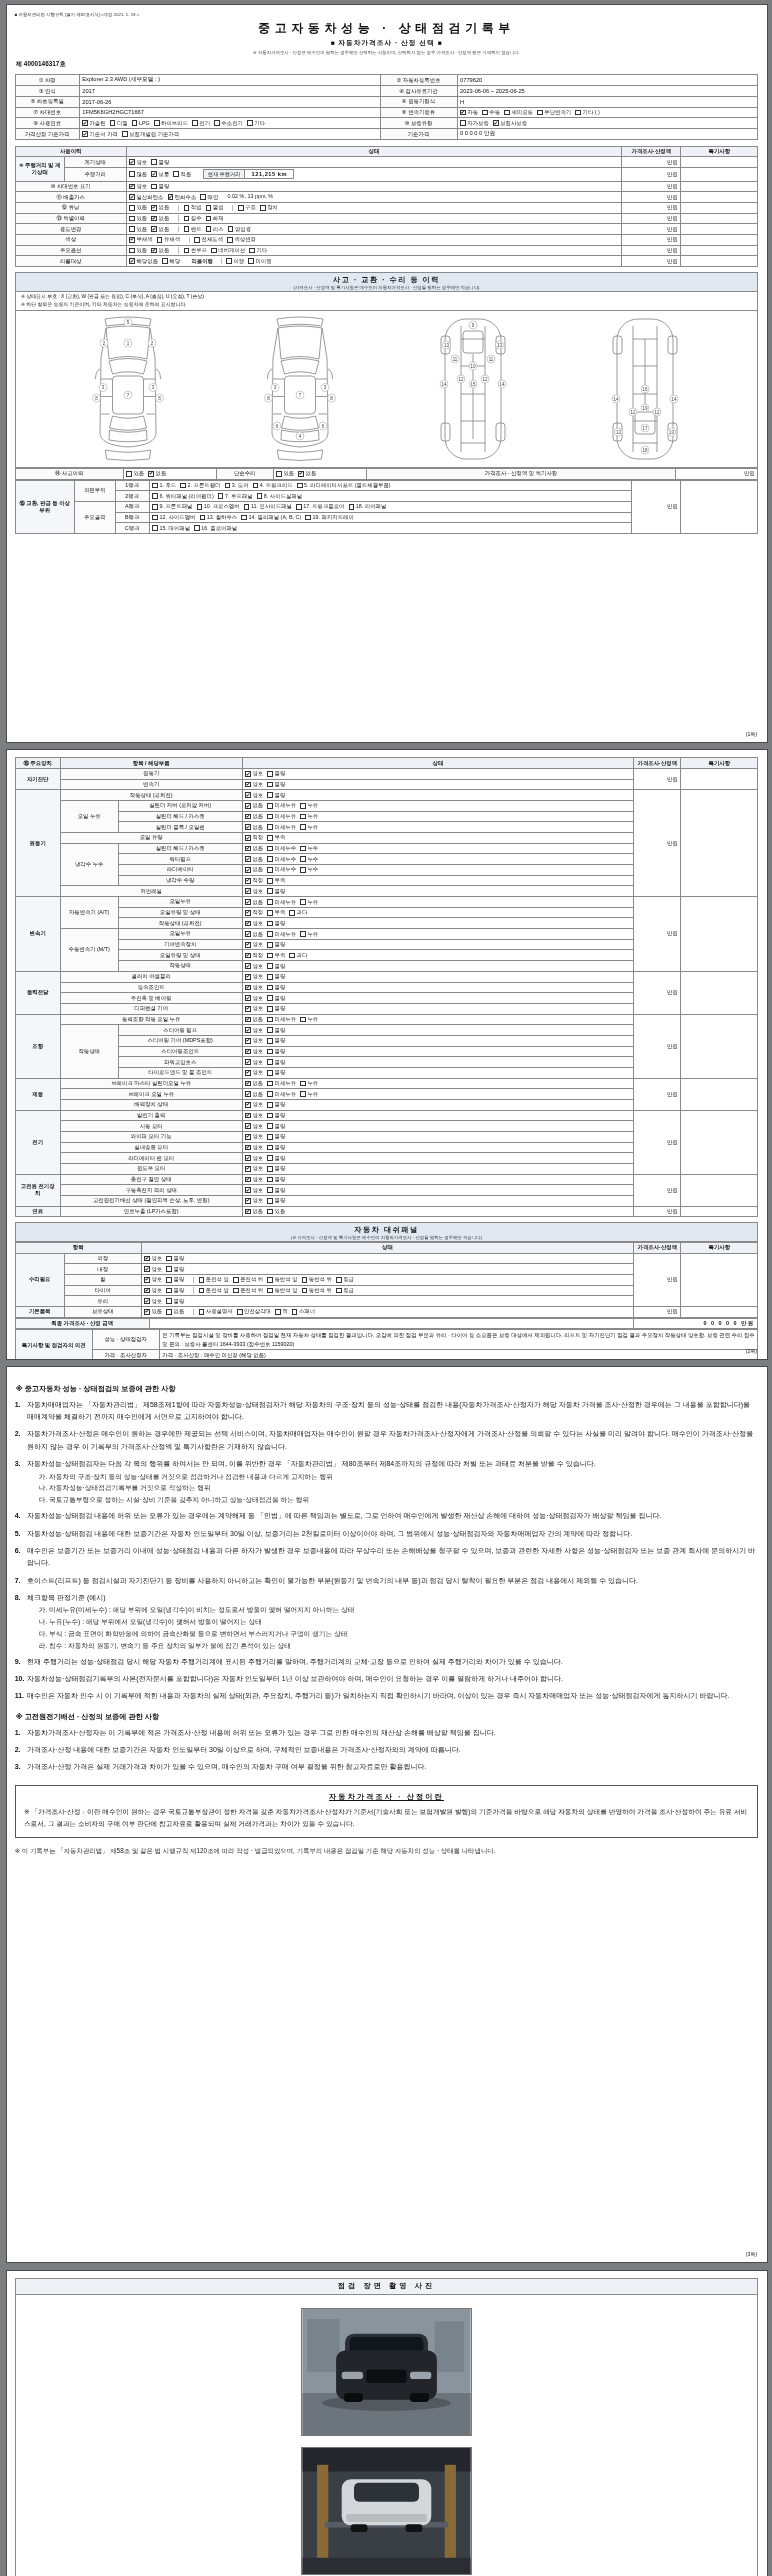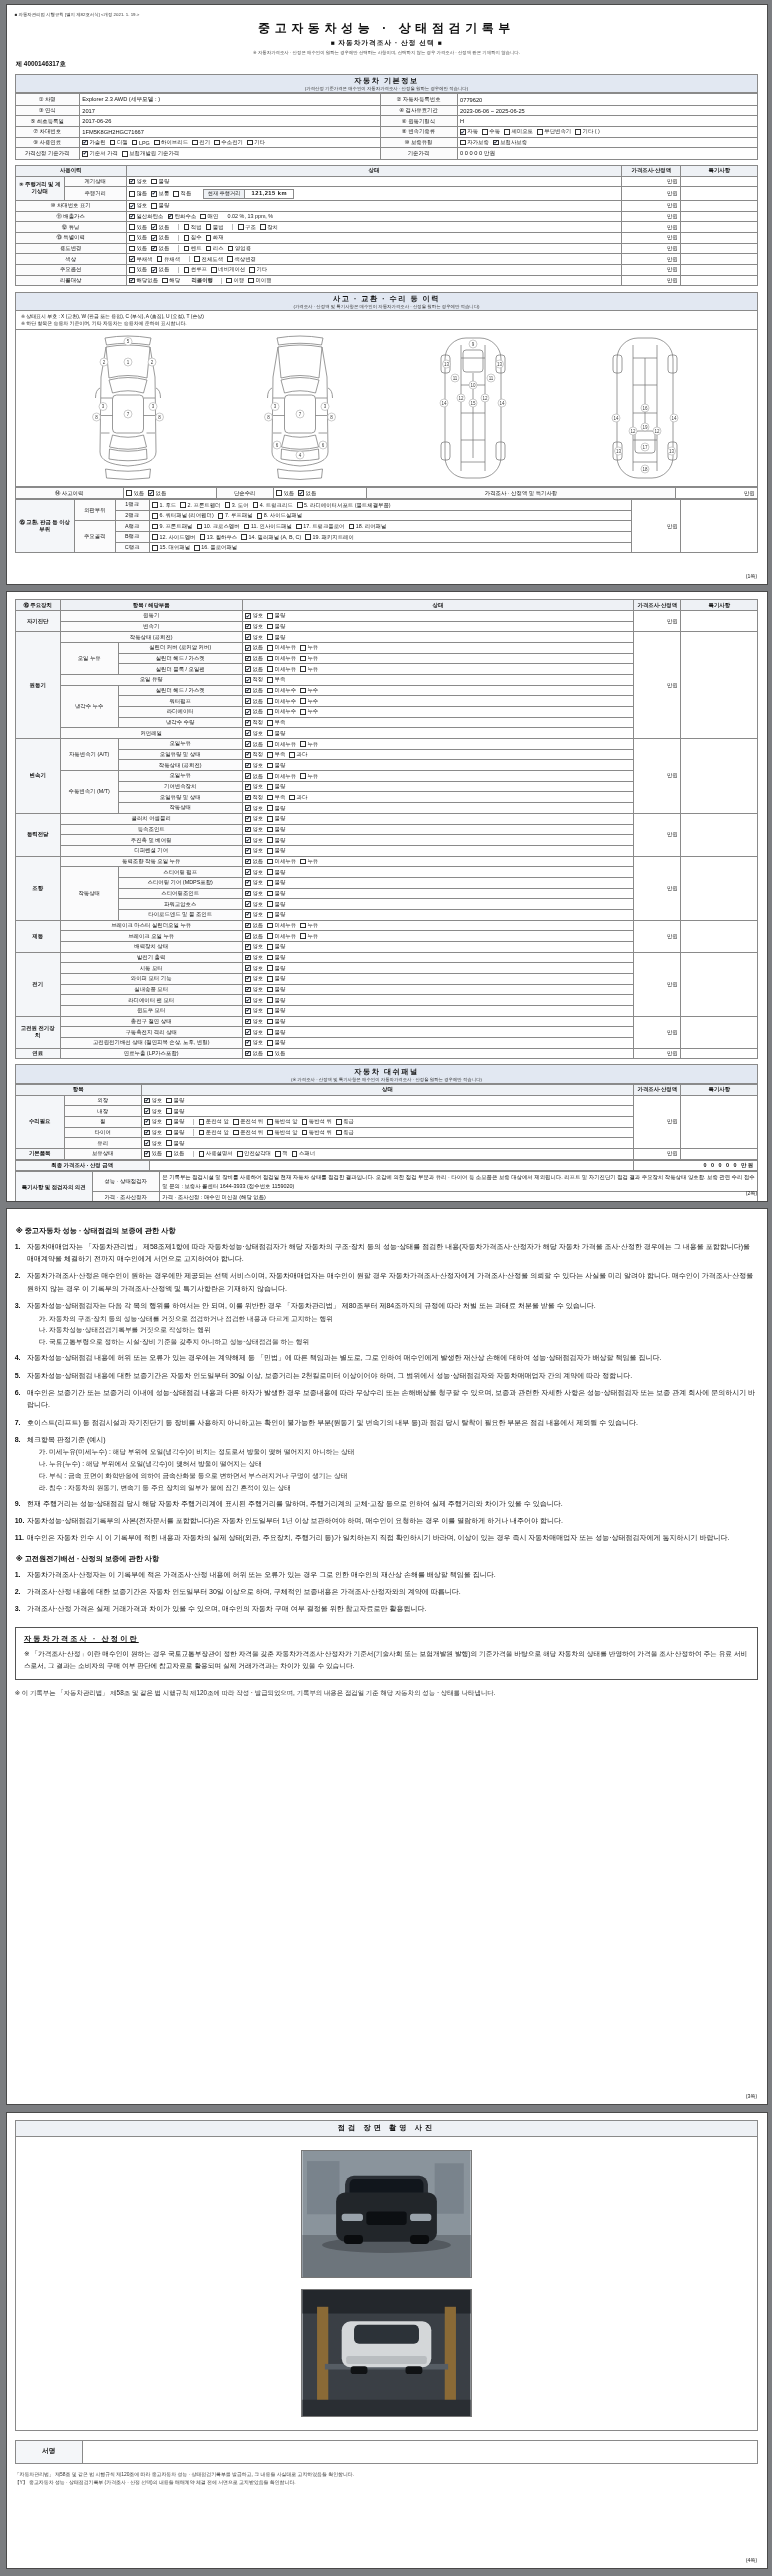--- a/index.html
+++ b/index.html
@@ -1,18 +1,18 @@
 <!DOCTYPE html>
 <html style="font-size:8.2px"><head>
 <meta charset="utf-8">
 <style>
   *{box-sizing:border-box;margin:0;padding:0}
   body{width:773px;min-height:2576px;background:#7b7d80;font-family:"Liberation Sans","DejaVu Sans",sans-serif;color:#111;padding-top:4.1px}
   .page{background:#fff;width:762px;margin:0 auto 6.2px auto;border:0.5px solid #4a4a4a;padding:7.2px 8.2px 13.4px 8.2px;position:relative;overflow:hidden}
-  #page1{height:581px}
+  #page1{height:739px}
   #page2{height:611px}
   #page3{height:897px}
   #page4{height:457px}
   .tiny-top{font-size:4.4px;color:#333}
   .doc-title{font-size:12px;font-weight:800;text-align:center;letter-spacing:4.6px;margin-top:3.1px}
   .doc-subtitle{font-size:6.7px;font-weight:700;text-align:center;letter-spacing:1px;margin-top:2.1px}
   .doc-subnote{font-size:4.4px;text-align:center;color:#444;margin-top:1.5px}
   .doc-number{font-size:6.4px;font-weight:700;margin:4.6px 0 1.5px 1px}
   .sec{margin-top:5.2px}
   .secbar{background:#e2e8f2;border:0.5px solid #8a8a8a;text-align:center;padding:1.5px 0 1px 0}
@@ -45,21 +45,21 @@
   .final-val{text-align:right;font-size:6.4px;letter-spacing:1.5px;font-weight:700}
   
   .ntc-title{border:0.5px solid #8a8a8a;background:#e2e8f2;text-align:center;font-size:7.7px;font-weight:800;letter-spacing:7.2px;padding:2.6px 0}
   .ntc-head{font-size:7.2px;font-weight:800;margin:9.3px 0 3.1px 1px}
   .ntc-item{margin:4.6px 0}
   .ntc-line{display:flex;font-size:7px;line-height:1.8}
   .ntc-n{width:12.4px;flex:0 0 auto;font-weight:700}
   .ntc-t{flex:1}
   .ntc-sub{font-size:6.7px;line-height:1.75;padding-left:24px;color:#222}
   .ntc-box{border:0.8px solid #555;margin-top:11.3px;padding:6.2px 8.2px}
-  .ntc-box-title{text-align:left;font-size:7.2px;font-weight:800;letter-spacing:2.1px;margin-bottom:4.1px;text-decoration:underline}
+  .ntc-box-title{text-align:center;font-size:7.2px;font-weight:800;letter-spacing:2.1px;margin-bottom:4.1px;text-decoration:underline}
   .ntc-box-text{font-size:6.7px;line-height:1.8}
   .ntc-foot{font-size:6.4px;line-height:1.7;margin-top:8.2px;color:#222}
   
   .photo-title{border:0.5px solid #8a8a8a;background:#eef1f5;text-align:center;font-size:7.2px;font-weight:800;letter-spacing:3.1px;padding:2.6px 0}
   .photo-frame{border:0.5px solid #8a8a8a;border-top:none;padding:9.3px 0 7.2px 0;text-align:center}
   .photo{width:171px;height:128px;border:0.5px solid #777;display:inline-block;margin:4.1px auto;background:#dfe2e5}
   .photo svg{width:100%;height:100%;display:block}
   .sign-table{margin-top:9.3px}
   .fee-row{text-align:right;padding-right:62px;margin-top:8.2px;font-size:9.3px;font-weight:800;color:#2247c8;letter-spacing:0.5px}
   .small-notes{margin-top:7.2px;font-size:4.9px;color:#333;line-height:1.6}
@@ -69,24 +69,20 @@
 <body>
 
 <div class="page" id="page1">
   <div class="tiny-top">■ 자동차관리법 시행규칙 [별지 제82호서식] &lt;개정 2021. 1. 19.&gt;</div>
   <div class="doc-title">중고자동차성능 · 상태점검기록부</div>
   <div class="doc-subtitle">■ 자동차가격조사 · 산정 선택 ■</div>
   <div class="doc-subnote">※ 자동차가격조사 · 산정은 매수인이 원하는 경우에만 선택하는 사항이며, 선택하지 않는 경우 가격조사 · 산정액 란은 기재하지 않습니다.</div>
   <div class="doc-number">제 4000146317호</div>
 
   <div class="sec">
-    <div class="secbar">
-      <span class="t">자동차 기본정보</span>
-      <span class="n">(가격산정 기준가격은 매수인이 자동차가격조사 · 산정을 원하는 경우에만 적습니다)</span>
-    </div>
     <table class="tbl" style="border-top:none">
       <colgroup>
           <col style="width:64px">
           <col>
           <col style="width:77px">
           <col>
         </colgroup>
       <tbody id="basic-body">
           <tr>
             <td class="lab">① 차명</td>

